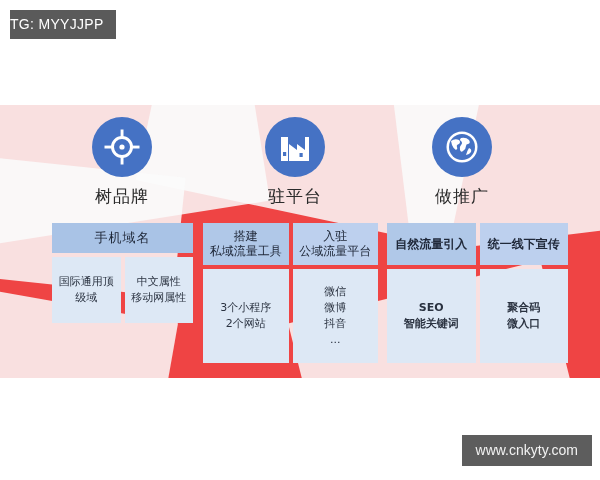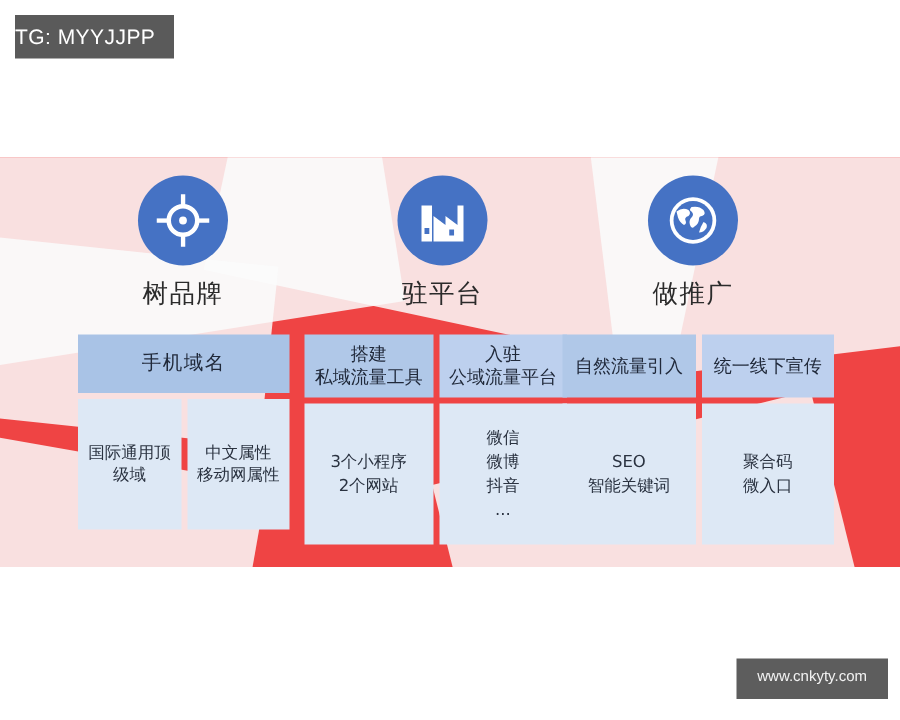--- a/index.html
+++ b/index.html
@@ -30,21 +30,21 @@
     white-space: nowrap;
   }
 
   
   .site-tag {
     position: absolute;
     right: 8px;
     bottom: 14px;
     background: #5d5d5d;
     color: #f2f2f2;
-    font-size: 10px;
+    font-size: 14px;
     padding: 8px 14px 9px 14px;
     line-height: 1;
     z-index: 20;
     white-space: nowrap;
   }
 
   
   .panel {
     position: absolute;
     left: 0;
@@ -151,21 +151,21 @@
     height: 140px;
   }
   .group {
     position: absolute;
     top: 0;
     display: flex;
     gap: 4px;
   }
   .group-1 { left: 52px; width: 141px; }
   .group-2 { left: 203px; width: 175px; }
-  .group-3 { left: 375px; width: 181px; }
+  .group-3 { left: 387px; width: 181px; font-weight: bold; }
 
   .card {
     flex: 1 1 0;
     display: flex;
     flex-direction: column;
     min-width: 0;
   }
 
   .card-head {
     height: 42px;
@@ -221,21 +221,21 @@
     margin-top: 4px;
     height: 94px;
     border-radius: 30px;
   }
   .group-span .span-bodies .card-body {
     flex: 1 1 0;
     height: 100%;
   }
   .card .card-head + .card-body { margin-top: 4px; }
   .group > .card { height: 140px; }
-  .group-1 .group-span { height: 130px; }
+  .group-1 .group-span { height: 100px; }
 
   .nowrap-line { display: block; }
 </style>
 </head>
 <body>
 
 <div class="tg-tag">TG: MYYJJPP</div>
 
 <div class="panel">
   <div class="poly poly-a"></div>

